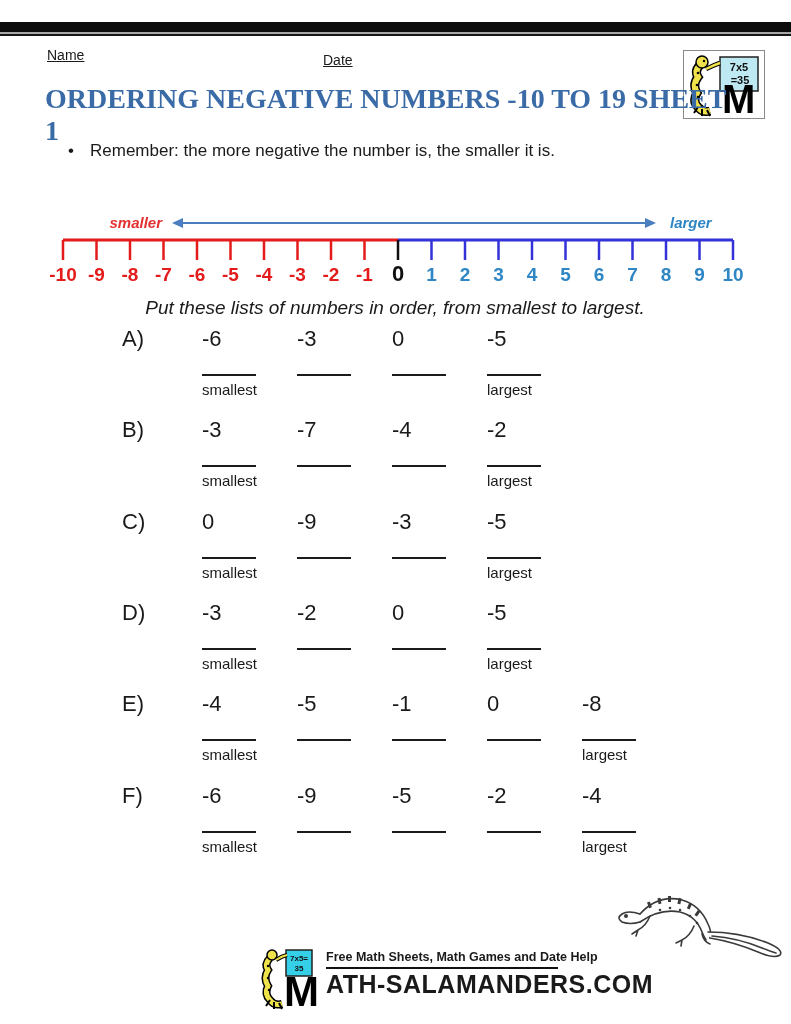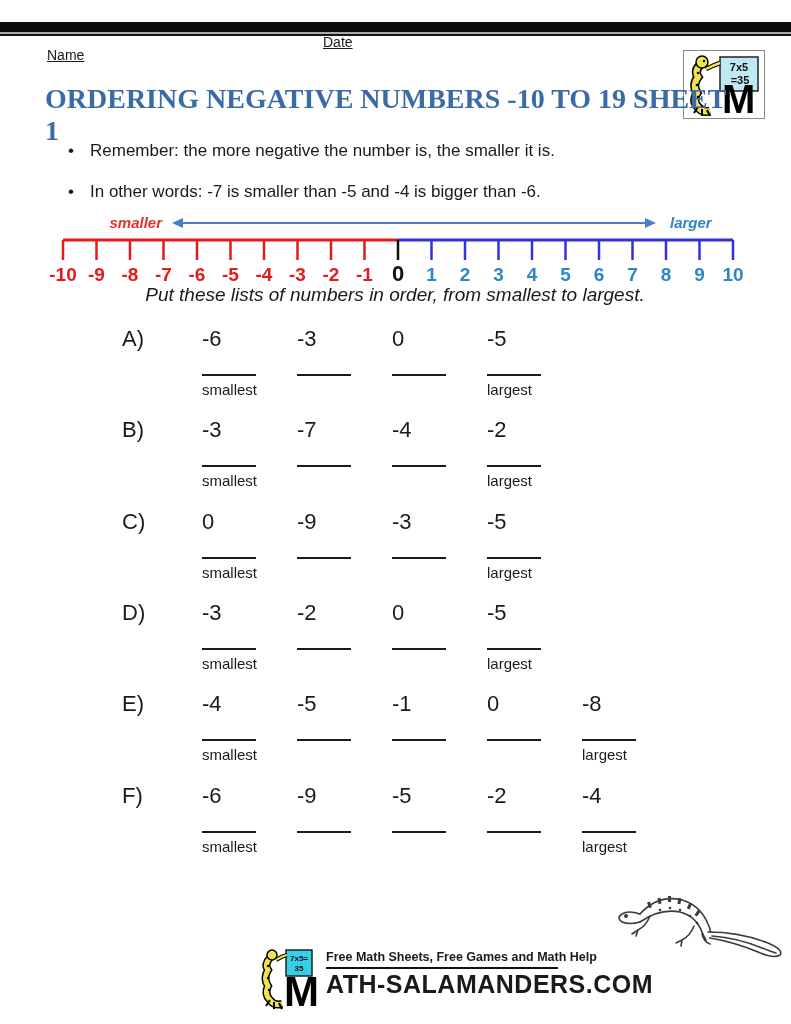--- a/index.html
+++ b/index.html
@@ -7,36 +7,36 @@
         font-family:"Liberation Sans",sans-serif;color:#1a1a1a;}
   .abs{position:absolute;}
 
   
   #top-bar-black{left:0;top:22px;width:791px;height:10px;background:#0d0d0d;}
   #top-bar-gray{left:0;top:32px;width:791px;height:2px;background:#a8a8a8;}
   #top-bar-thin{left:0;top:34px;width:791px;height:2px;background:#161616;}
 
   .field-label{font-size:14px;letter-spacing:0;text-decoration:underline;}
   #name-label{left:47px;top:47px;}
-  #date-label{left:323px;top:34px;}
+  #date-label{left:323px;top:52px;}
 
   #corner-logo{left:683px;top:50px;width:80px;height:67px;border:1px solid #8a8a8a;background:#fff;}
 
   #page-title{left:45px;top:83px;width:700px;font-family:"Liberation Serif",serif;
               font-size:28px;font-weight:bold;color:#3a6ba6;letter-spacing:0;}
 
   #bullets{left:68px;top:120px;width:660px;}
   .bullet-row{position:relative;margin-bottom:9.5px;font-size:17px;line-height:21px;margin-top:20px;}
   .bullet-dot{display:inline-block;width:22px;font-size:17px;}
 
   
   #numberline{left:40px;top:205px;}
   .nl-text{font-style:italic;font-weight:bold;font-size:15px;}
 
-  #instruction{left:40px;top:284px;width:710px;text-align:center;
+  #instruction{left:40px;top:297px;width:710px;text-align:center;
                font-size:19px;font-style:italic;font-weight:500;}
 
   
   #problems{left:0;top:326px;width:791px;height:560px;}
   .problem-row{position:absolute;left:0;width:791px;height:80px;}
   .p-label{position:absolute;top:0;left:122px;font-size:22px;}
   .p-num{position:absolute;top:0;font-size:22px;}
   .p-blank{position:absolute;top:48px;width:54px;height:0;border-bottom:2.5px solid #1b1b1b;}
   .p-tag{position:absolute;top:55px;font-size:15px;}
 
@@ -82,21 +82,20 @@
       <circle cx="13" cy="34" r="1.3" fill="#000"></circle>
       <circle cx="14" cy="46" r="1.3" fill="#000"></circle>
       <circle cx="18" cy="55" r="1.3" fill="#000"></circle>
     </svg>
   </div>
 
   <div class="abs" id="page-title">ORDERING NEGATIVE NUMBERS -10 TO 19 SHEET 1</div>
 
   <div class="abs" id="bullets">
       <div class="bullet-row"><span class="bullet-dot">•</span><span>Remember: the more negative the number is, the smaller it is.</span></div>
-      <div class="bullet-row"><span class="bullet-dot">•</span><span>In other words: -7 is smaller than -5 and -4 is bigger than -6.</span></div>
     </div>
 
   <svg class="abs" id="numberline" width="710" height="85" viewBox="0 0 710 85">
     <text id="nl-smaller" x="122" y="23" text-anchor="end" class="nl-text" fill="#e33030">smaller</text>
     <text id="nl-larger" x="630" y="23" text-anchor="start" class="nl-text" fill="#2e86c5">larger</text>
     <g id="nl-arrow">
         <line x1="136" y1="18" x2="612" y2="18" stroke="#4a7ec0" stroke-width="2"></line>
         <polygon points="132,18 143,13 143,23" fill="#4a7ec0"></polygon>
         <polygon points="616,18 605,13 605,23" fill="#4a7ec0"></polygon>
       </g>
@@ -245,21 +244,21 @@
       <path d="M12,12 Q6,18 10,24 Q5,32 10,40 Q6,48 12,54 Q16,60 24,58" fill="none" stroke="#f0e24a" stroke-width="5"></path>
       <circle cx="14" cy="9" r="5" fill="#f0e24a" stroke="#000" stroke-width="1.5"></circle>
       <path d="M18,14 Q24,10 29,9" stroke="#000" stroke-width="4" fill="none"></path>
       <path d="M18,14 Q24,10 29,9" stroke="#f0e24a" stroke-width="2" fill="none"></path>
       <path d="M12,54 l-4,6 M16,56 l0,7 M21,57 l3,6" stroke="#000" stroke-width="2"></path>
       <circle cx="10" cy="20" r="1.2" fill="#000"></circle>
       <circle cx="10" cy="32" r="1.2" fill="#000"></circle>
       <circle cx="11" cy="44" r="1.2" fill="#000"></circle>
     </svg>
     <div id="footer-right">
-      <div id="footer-tagline">Free Math Sheets, Free Games and Math Help</div>
+      <div id="footer-tagline">Free Math Sheets, Math Games and Date Help</div>
       <div id="footer-rule"></div>
       <div id="footer-site">ATH-SALAMANDERS.COM</div>
     </div>
   </div>
 
   <svg class="abs" id="bottom-salamander" width="192" height="88" viewBox="0 0 192 88">
     <g fill="none" stroke="#3a3a3a" stroke-width="1.6" stroke-linecap="round">
       <path d="M42,34 Q30,30 24,34 Q18,38 24,42 Q32,45 42,42" fill="#fff"></path>
       <path d="M42,34 Q60,14 84,20 Q102,25 110,44 Q114,52 112,58" fill="#fff"></path>
       <path d="M42,42 Q62,28 82,32 Q98,36 104,52 Q106,57 108,60" fill="#fff"></path>

